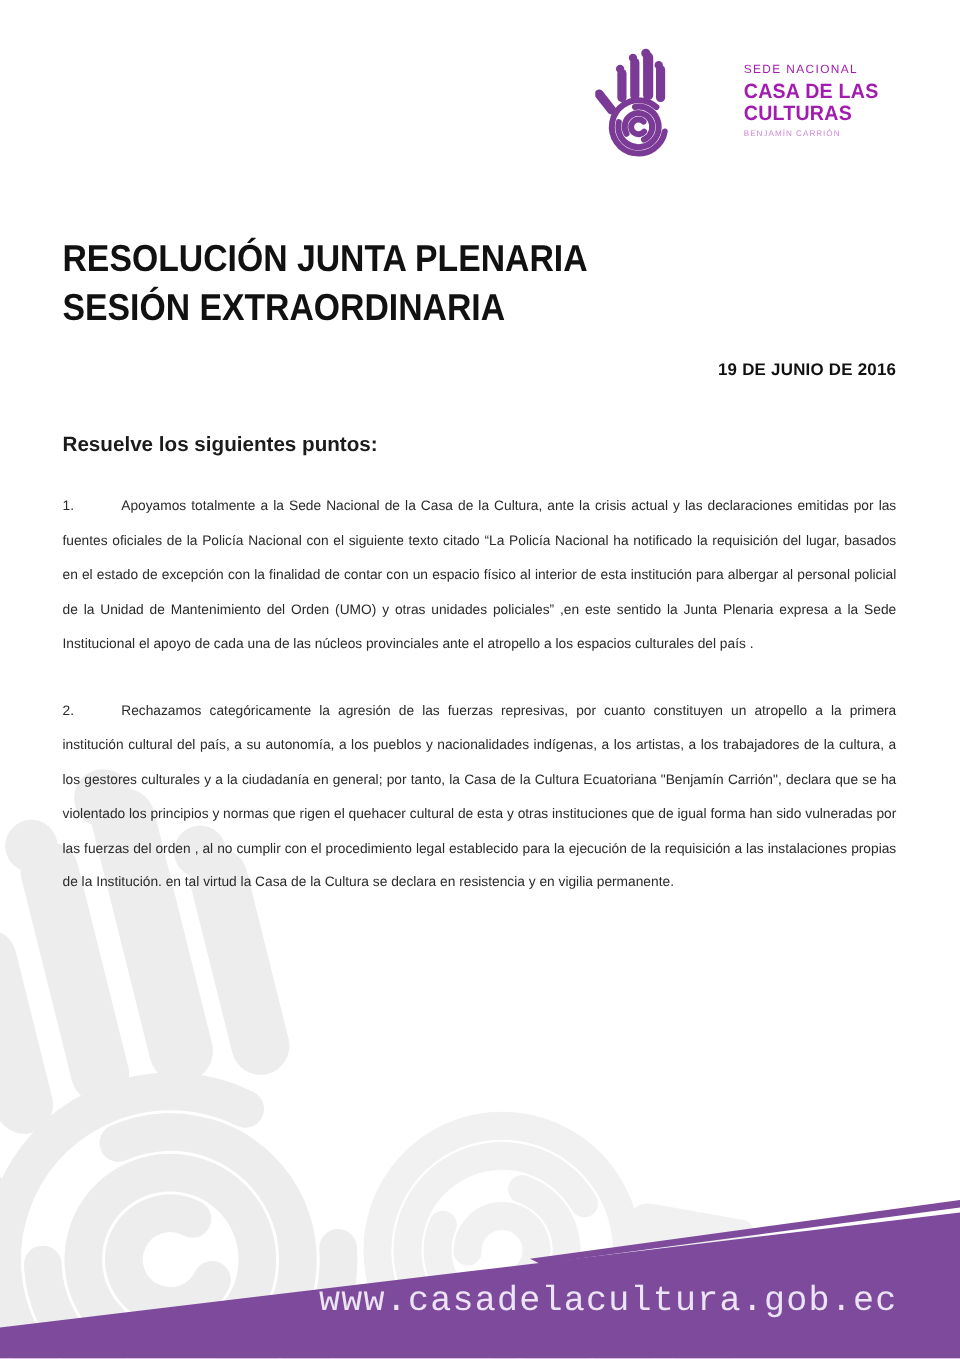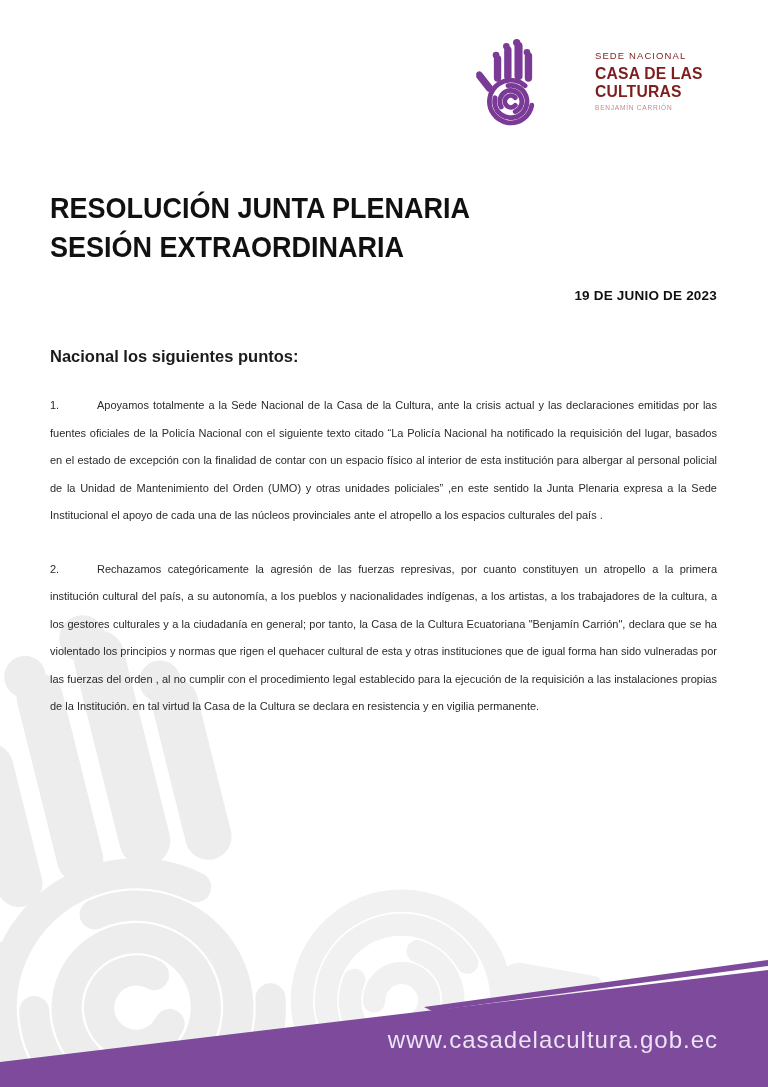--- a/index.html
+++ b/index.html
@@ -4,27 +4,27 @@
 <style>
   html,body{margin:0;padding:0;background:#ffffff;}
   body{font-family:"Liberation Sans", sans-serif;}
   .page{position:relative;width:768px;height:1087px;background:#ffffff;overflow:hidden;}
 
   
   .wm{position:absolute;z-index:0;}
   .footer-svg{position:absolute;left:0;top:0;z-index:1;pointer-events:none;}
   .content{position:relative;z-index:2;padding:0 51px 0 50px;}
   .footer-text{position:absolute;right:50px;top:1026px;z-index:3;
-    font-family:Liberation Sans, sans-serif;font-size:24px;font-weight:400;
+    font-family:Liberation Mono, monospace;font-size:28px;font-weight:400;
     color:#ece4f4;letter-spacing:1px;}
 
   
   .logo-row{display:flex;justify-content:flex-end;align-items:flex-start;gap:9px;padding-top:36px;height:96px;}
   .logo-icon{width:74px;height:92px;color:#7a3a96;flex:0 0 auto;}
-  .logo-textcol{width:122px;padding-top:14px;color:#7f1d1d;margin-left:36px;}
+  .logo-textcol{width:122px;padding-top:14px;color:#a21caf;margin-left:36px;}
   .logo-small{font-size:9.5px;letter-spacing:1.1px;font-weight:400;margin-bottom:3px;}
   .logo-main{font-size:16.5px;font-weight:700;line-height:18px;letter-spacing:.2px;
     transform:scaleX(.95);transform-origin:0 0;}
   .logo-sub{font-size:6.5px;letter-spacing:.8px;opacity:.55;margin-top:4px;}
 
   
   .doc-title{margin:56px 0 0 0;font-size:30px;line-height:39px;font-weight:700;color:#111;
     transform:scaleX(.9);transform-origin:0 50%;white-space:nowrap;}
   .doc-date{margin-top:22px;text-align:right;font-weight:700;font-size:13.5px;color:#111;letter-spacing:.2px;}
 
@@ -95,23 +95,23 @@
         </div>
         <div class="logo-sub">BENJAMÍN CARRIÓN</div>
       </div>
     </div>
 
     <h1 class="doc-title">
       <div>RESOLUCIÓN JUNTA PLENARIA</div>
       <div>SESIÓN EXTRAORDINARIA</div>
     </h1>
 
-    <div class="doc-date">19 DE JUNIO DE 2023</div>
+    <div class="doc-date">19 DE JUNIO DE 2016</div>
 
-    <div class="intro">Nacional los siguientes puntos:</div>
+    <div class="intro">Resuelve los siguientes puntos:</div>
 
     <p class="para"><span class="pnum">1.</span><span>Apoyamos totalmente a la Sede Nacional de la Casa de la Cultura, ante la crisis actual y las declaraciones emitidas por las fuentes oficiales de la Policía Nacional con el siguiente texto citado “La Policía Nacional ha notificado la requisición del lugar, basados en el estado de excepción con la finalidad de contar con un espacio físico al interior de esta institución para albergar al personal policial de la Unidad de Mantenimiento del Orden (UMO) y otras unidades policiales” ,en este sentido la Junta Plenaria expresa a la Sede Institucional el apoyo de cada una de las núcleos provinciales ante el atropello a los espacios culturales del país .</span></p>
 
     <p class="para"><span class="pnum">2.</span><span>Rechazamos categóricamente la agresión de las fuerzas represivas,  por cuanto constituyen un atropello a la primera institución cultural del país, a su autonomía, a los pueblos y nacionalidades indígenas, a los artistas, a los trabajadores de la cultura, a los gestores culturales y a la ciudadanía en general; por tanto,  la Casa de la Cultura Ecuatoriana "Benjamín Carrión", declara que se ha violentado  los principios y normas que rigen el quehacer cultural de esta y otras instituciones que de igual forma han sido vulneradas por las fuerzas  del orden , al no cumplir con el procedimiento legal establecido para la ejecución de la requisición a las instalaciones propias de la Institución. en tal virtud la Casa de la Cultura se declara en resistencia   y en vigilia permanente.</span></p>
 
   </div>
 
   <div class="footer-text">www.casadelacultura.gob.ec</div>
 
 </div>

